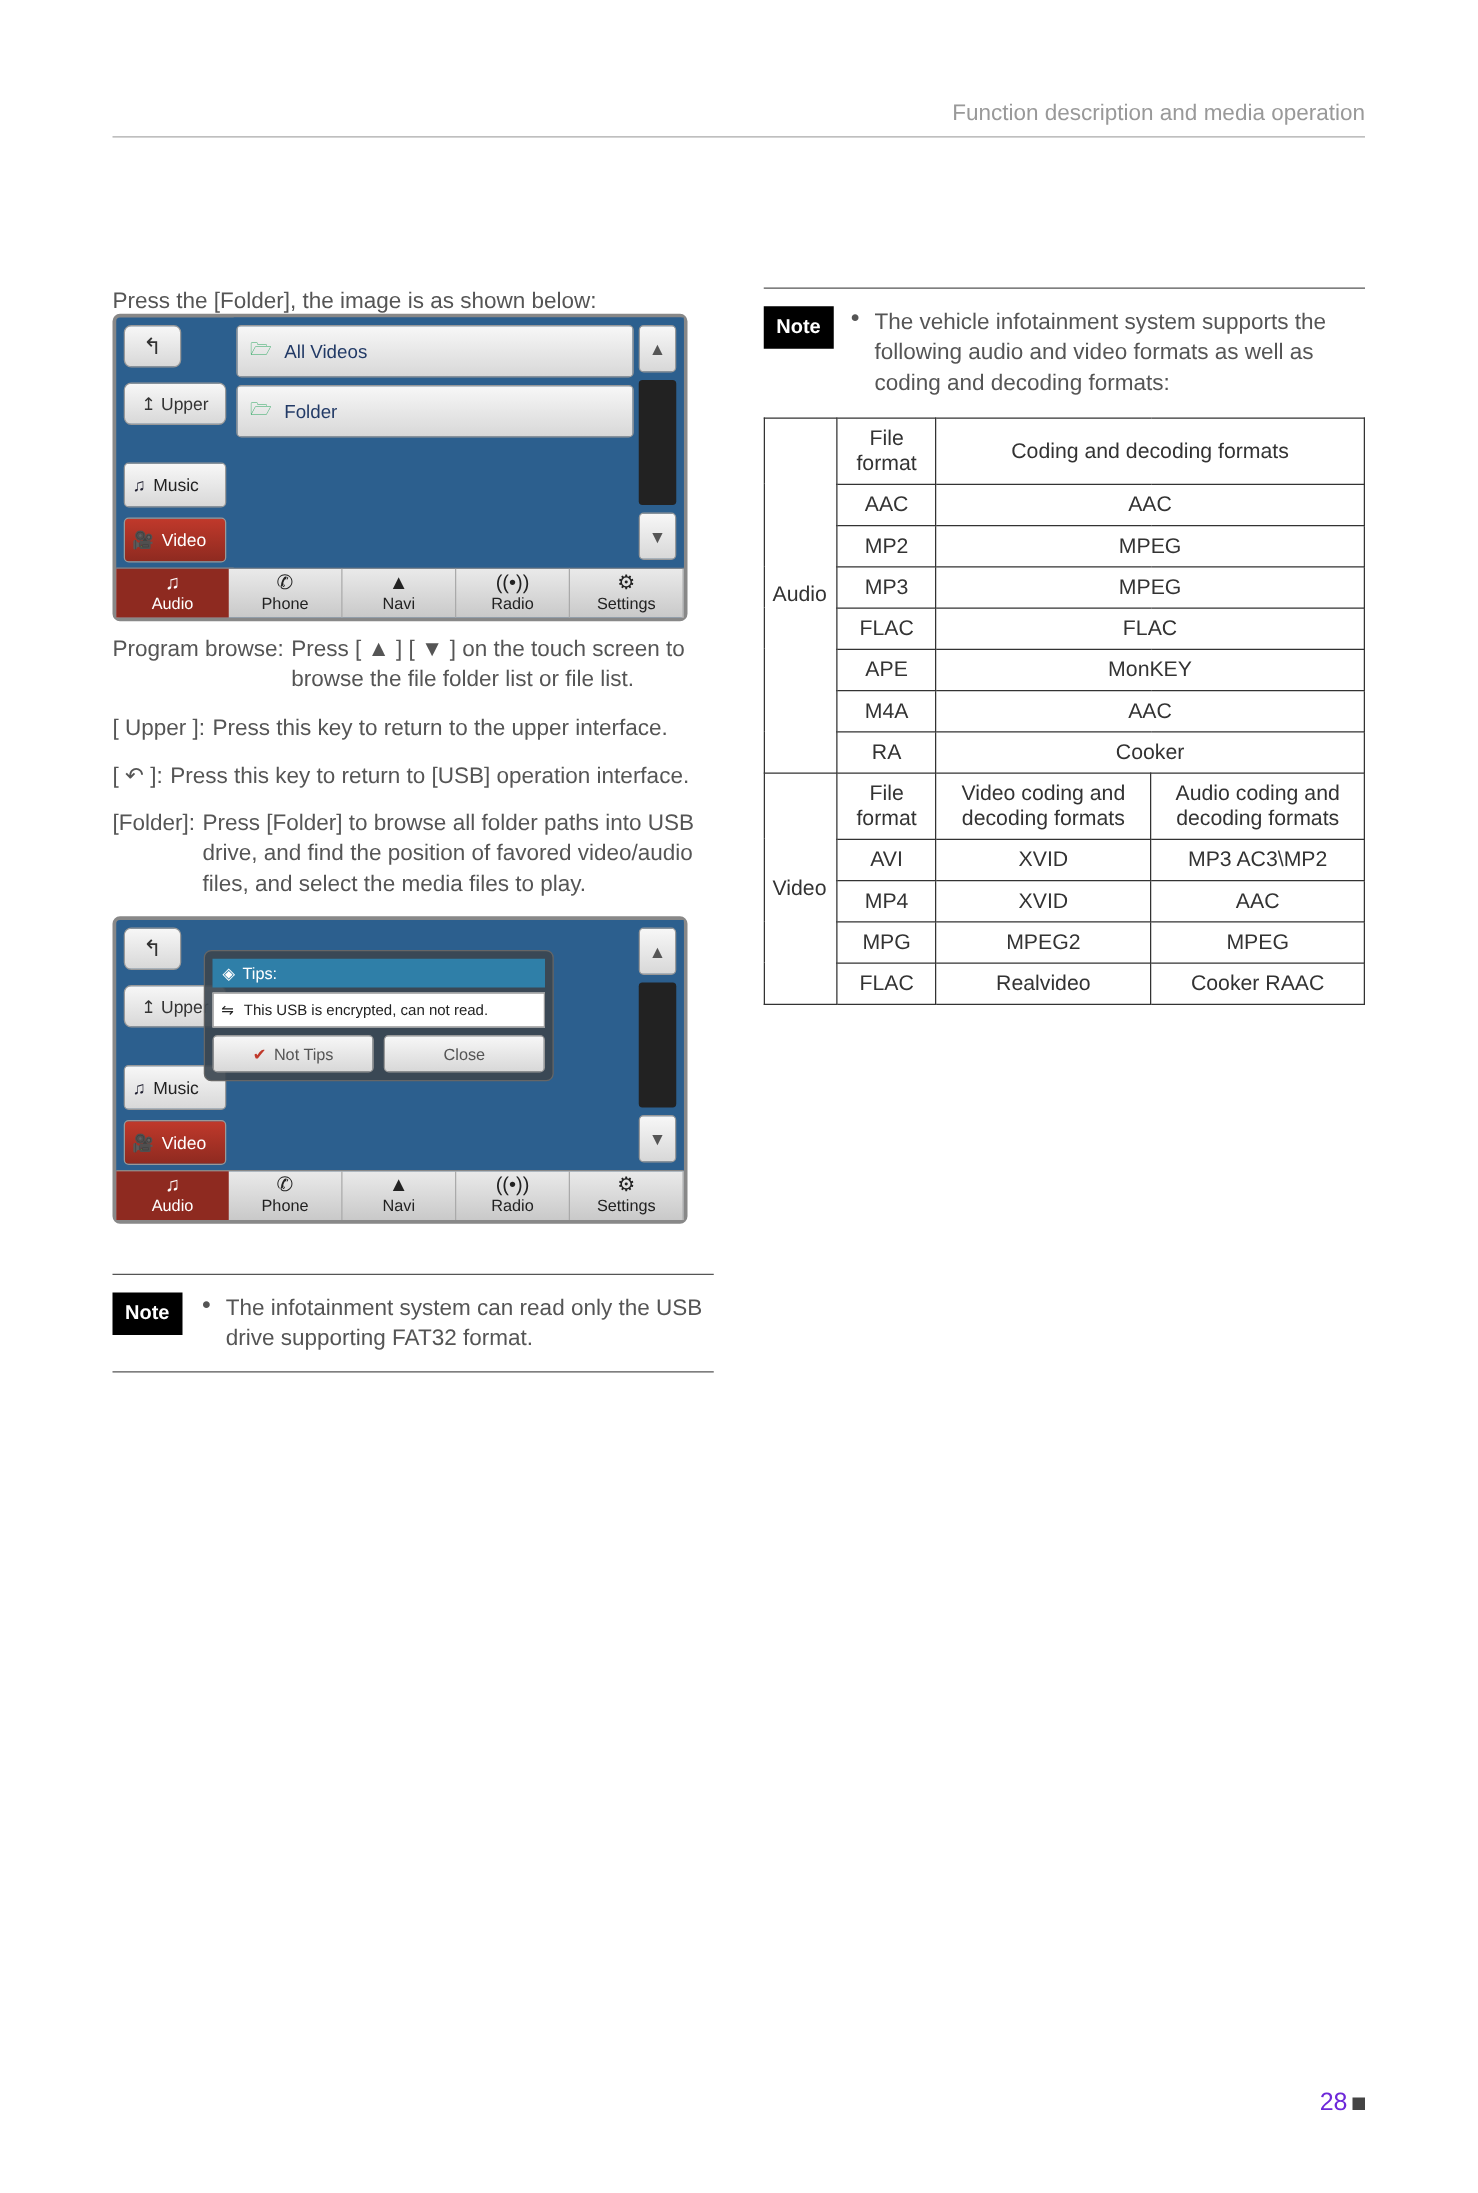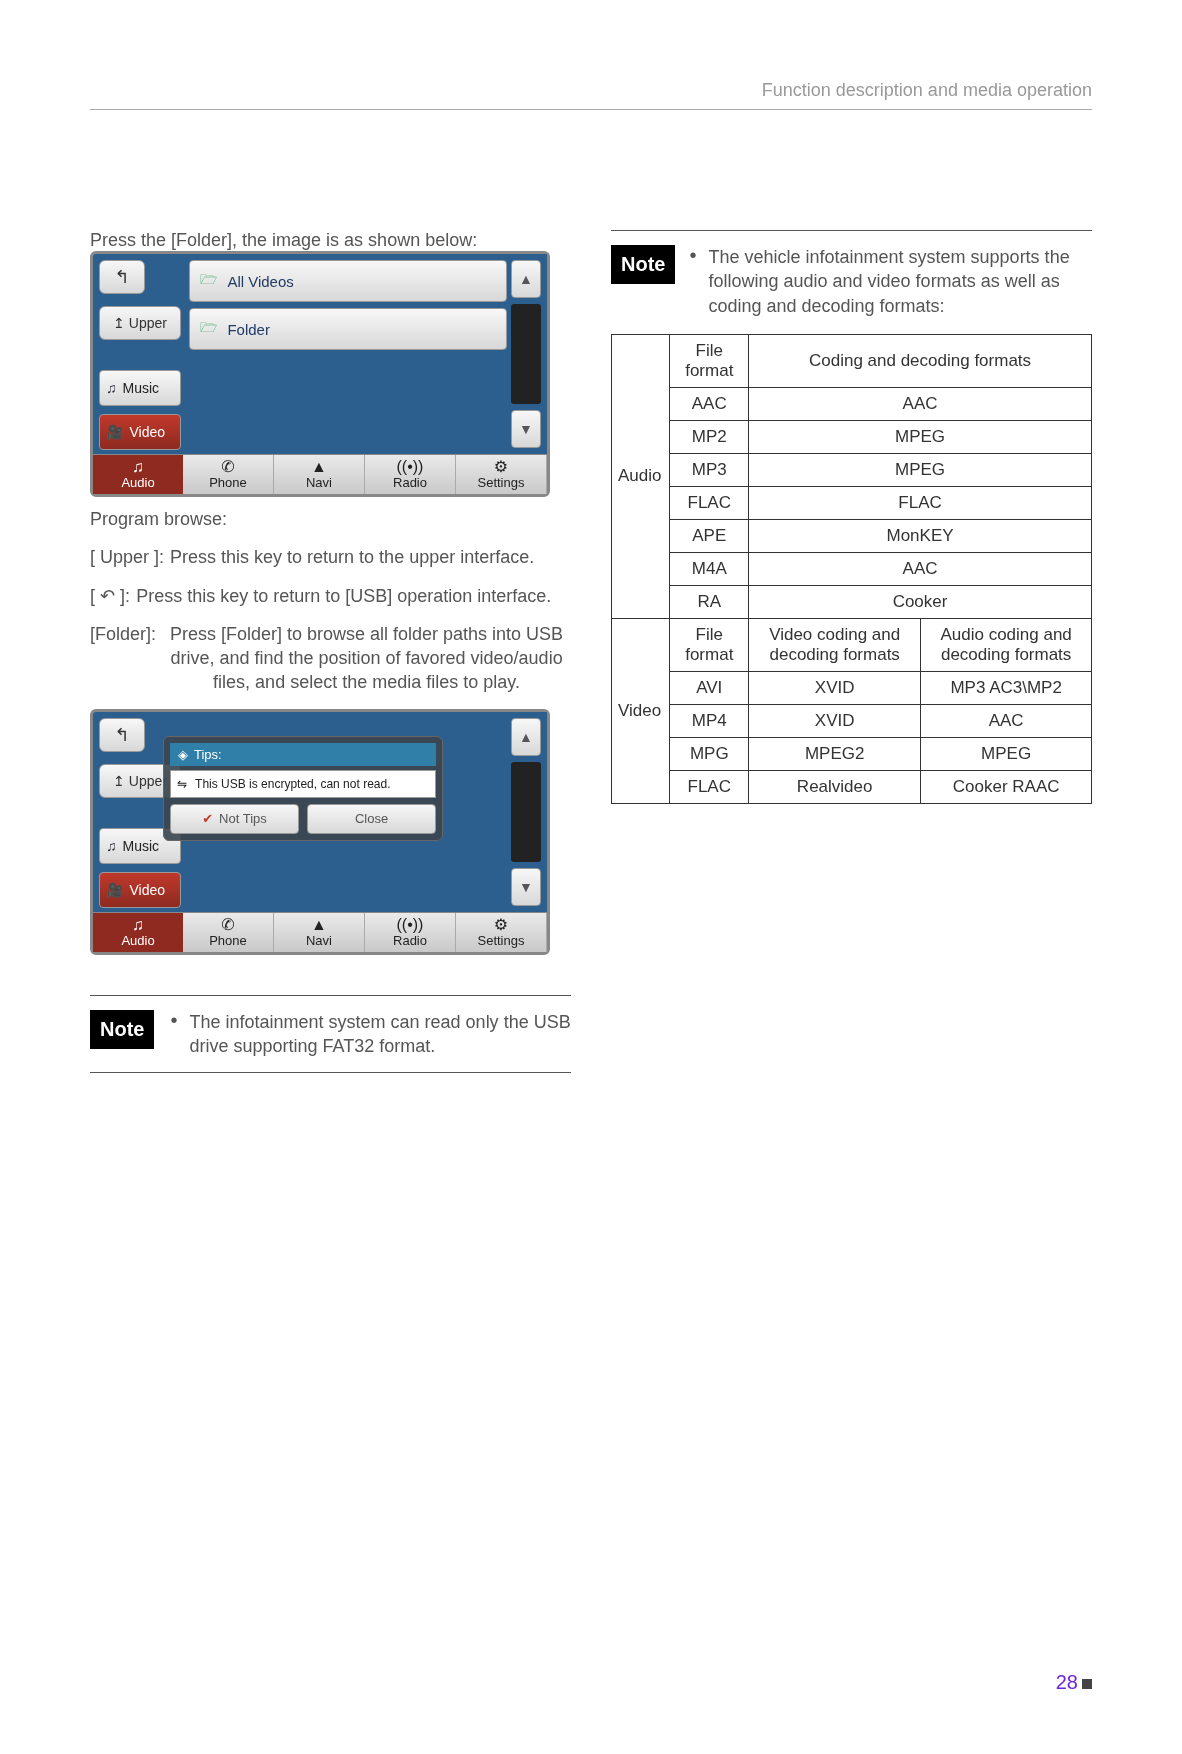--- a/index.html
+++ b/index.html
@@ -79,31 +79,31 @@
   }
   .nav-btn {
     flex:1; display:flex; flex-direction:column; align-items:center;
     justify-content:center; font-size:13px; padding:4px 0; color:#222;
     border-right:1px solid #aaa;
   }
   .nav-btn.first { background:#8e2a20; color:#fff; border-right:none;}
   .nav-btn .ic { font-size:16px; line-height:1; }
 
   .desc-block { font-size: 18px; color:#555; margin: 8px 0 14px; line-height:1.35; }
-  .hang { display:flex; gap:6px;text-align:center; }
+  .hang { display:flex; gap:6px; }
   .hang .lbl { white-space:nowrap; }
 
   .note-block {
     display:flex; gap:16px; align-items:flex-start;
     border-top:1px solid #555; border-bottom:1px solid #555;
     padding: 14px 0; margin-top: 40px;
   }
   .note-badge {
     background:#000; color:#fff; font-weight:bold;
-    padding: 8px 10px; font-size:20px;
+    padding: 8px 10px; font-size:16px;
   }
   .note-text { font-size:18px; line-height:1.35; display:flex; gap:12px;}
   .bullet { font-size:20px; line-height:1; }
 
   
   .col-right-top { display:flex; gap:14px; align-items:flex-start; border-top:1px solid #555; padding-top:14px; margin-bottom:16px;}
   .right-table { border-collapse: collapse; width: 100%; font-size:17px; color:#333; }
   .right-table td, .right-table th {
     border: 1.5px solid #333; padding: 6px 8px; text-align:center;
   }
@@ -206,20 +206,21 @@
           </div>
         <div class="nav-btn">
             <span class="ic">⚙</span>
             <span>Settings</span>
           </div>
       </div>
     </div>
 
     <div class="desc-block hang">
       <span class="lbl">Program browse:</span>
+      <span>Press [ ▲ ] [ ▼ ] on the touch screen to browse the file folder list or file list.</span>
     </div>
     <div class="desc-block hang">
       <span class="lbl">[ Upper ]:</span>
       <span>Press this key to return to the upper interface.</span>
     </div>
     <div class="desc-block hang">
       <span class="lbl"><span>[ </span><span>↶</span><span> ]:</span></span>
       <span>Press this key to return to [USB] operation interface.</span>
     </div>
     <div class="desc-block hang">

